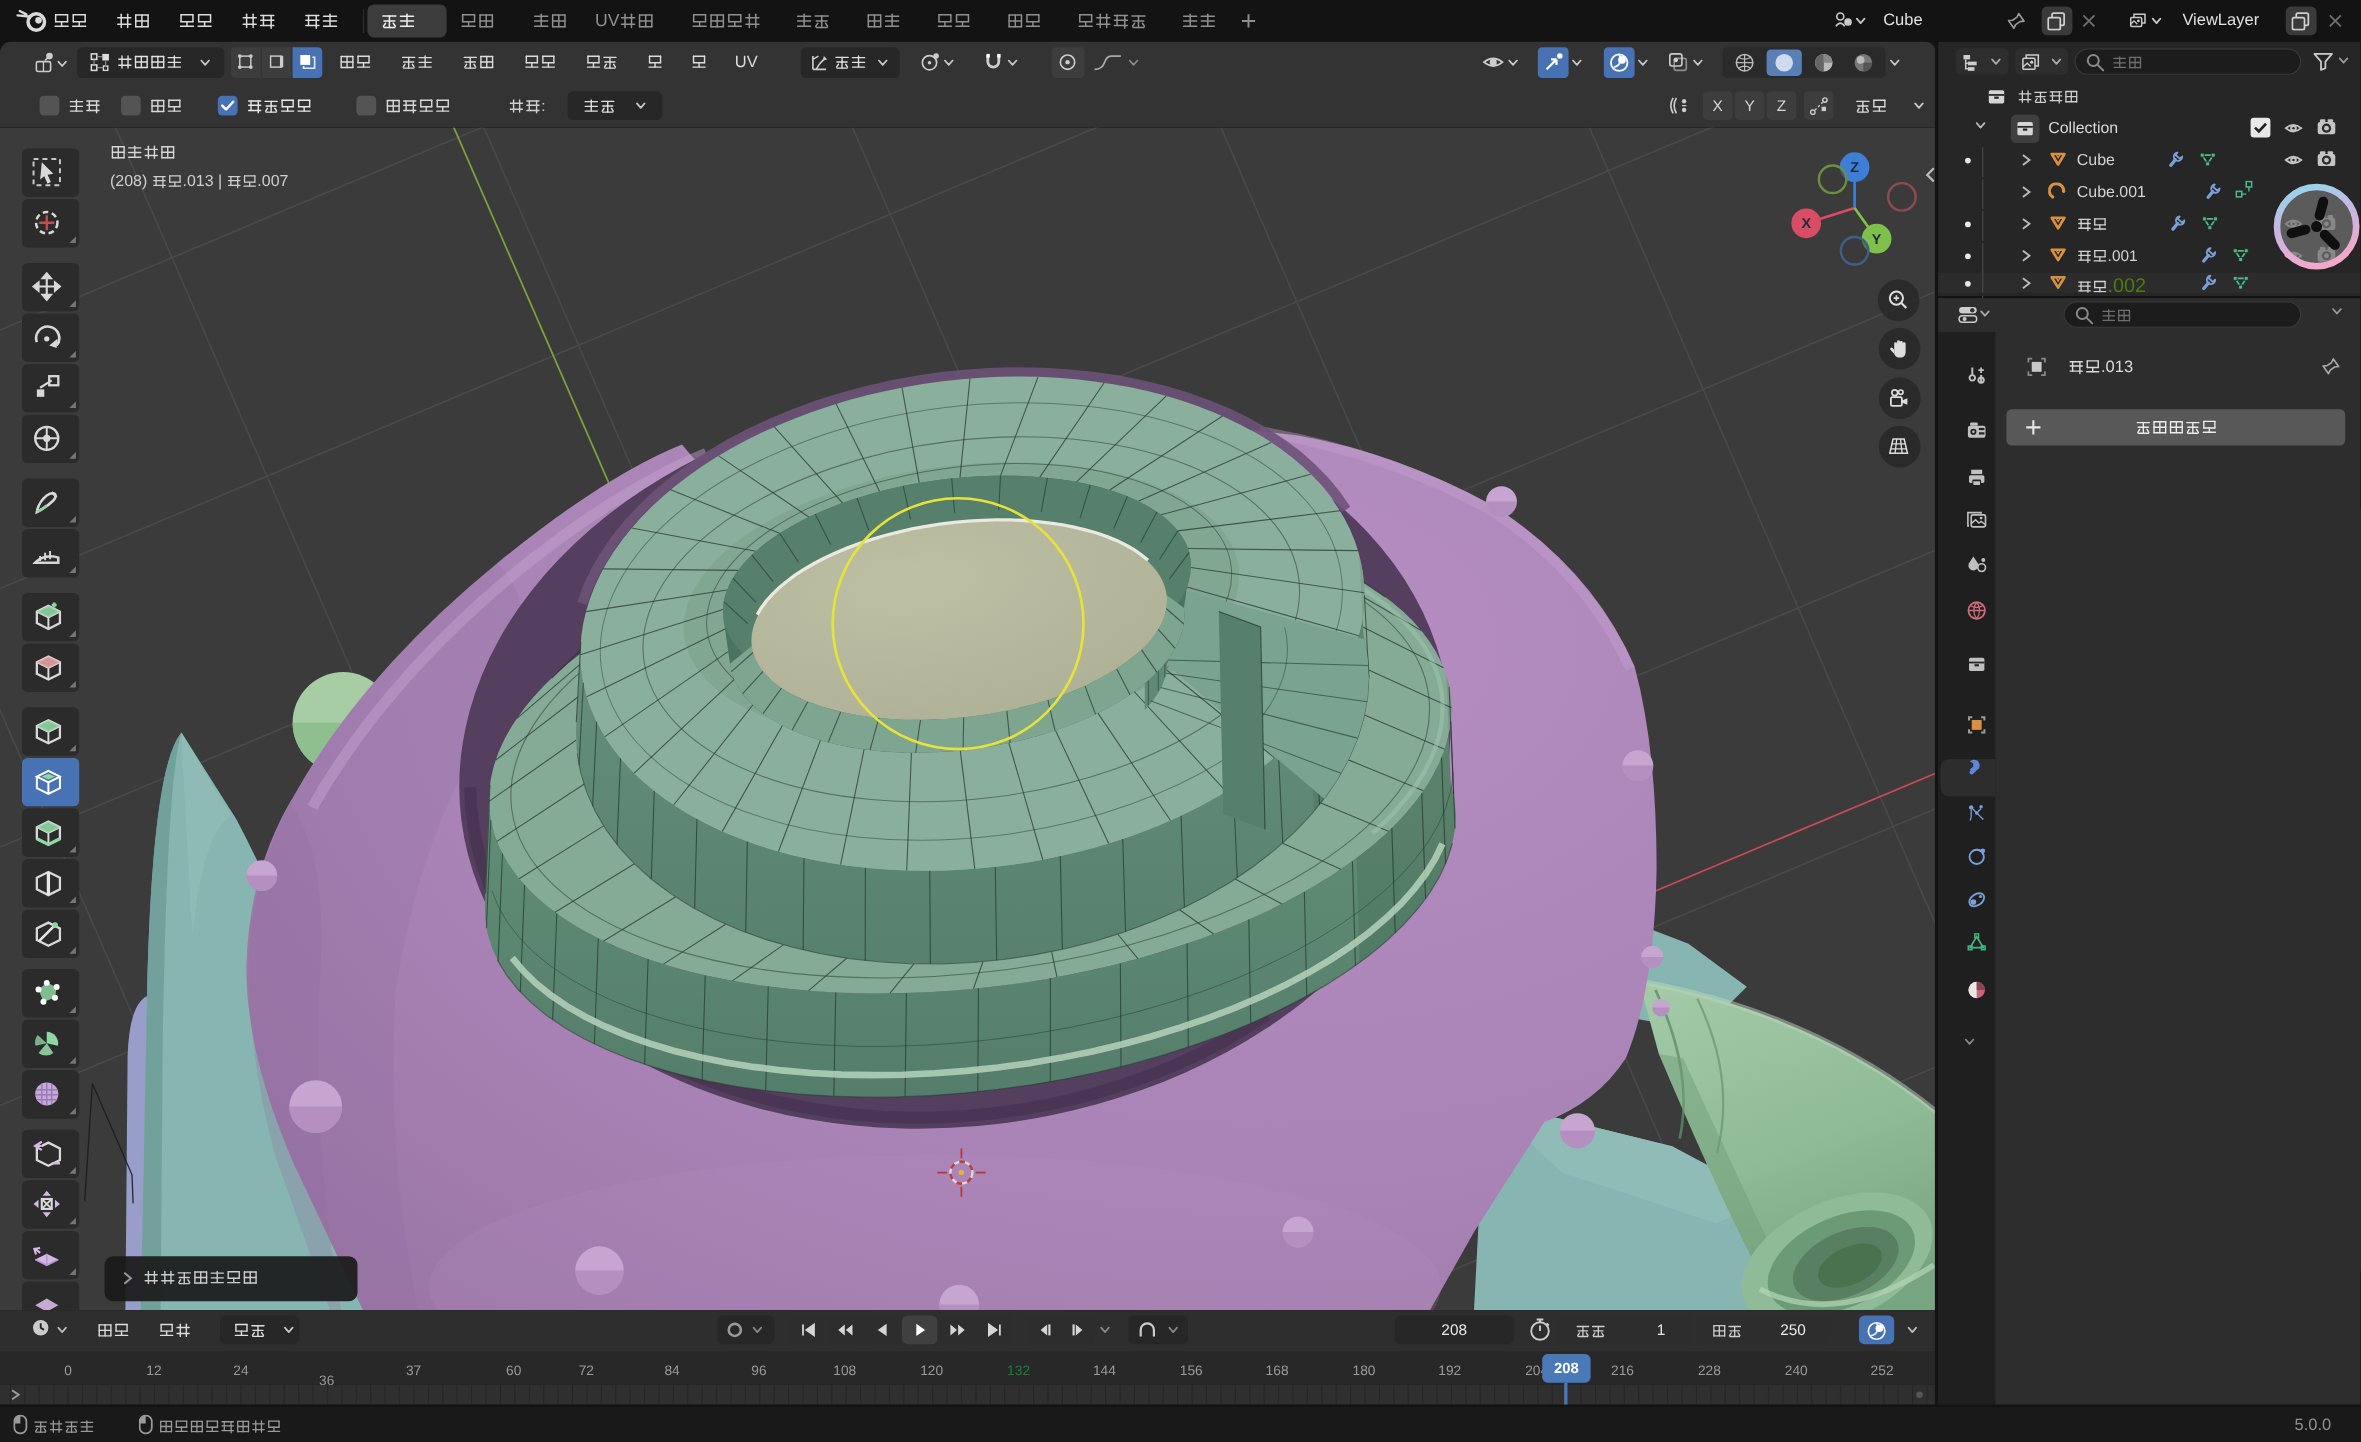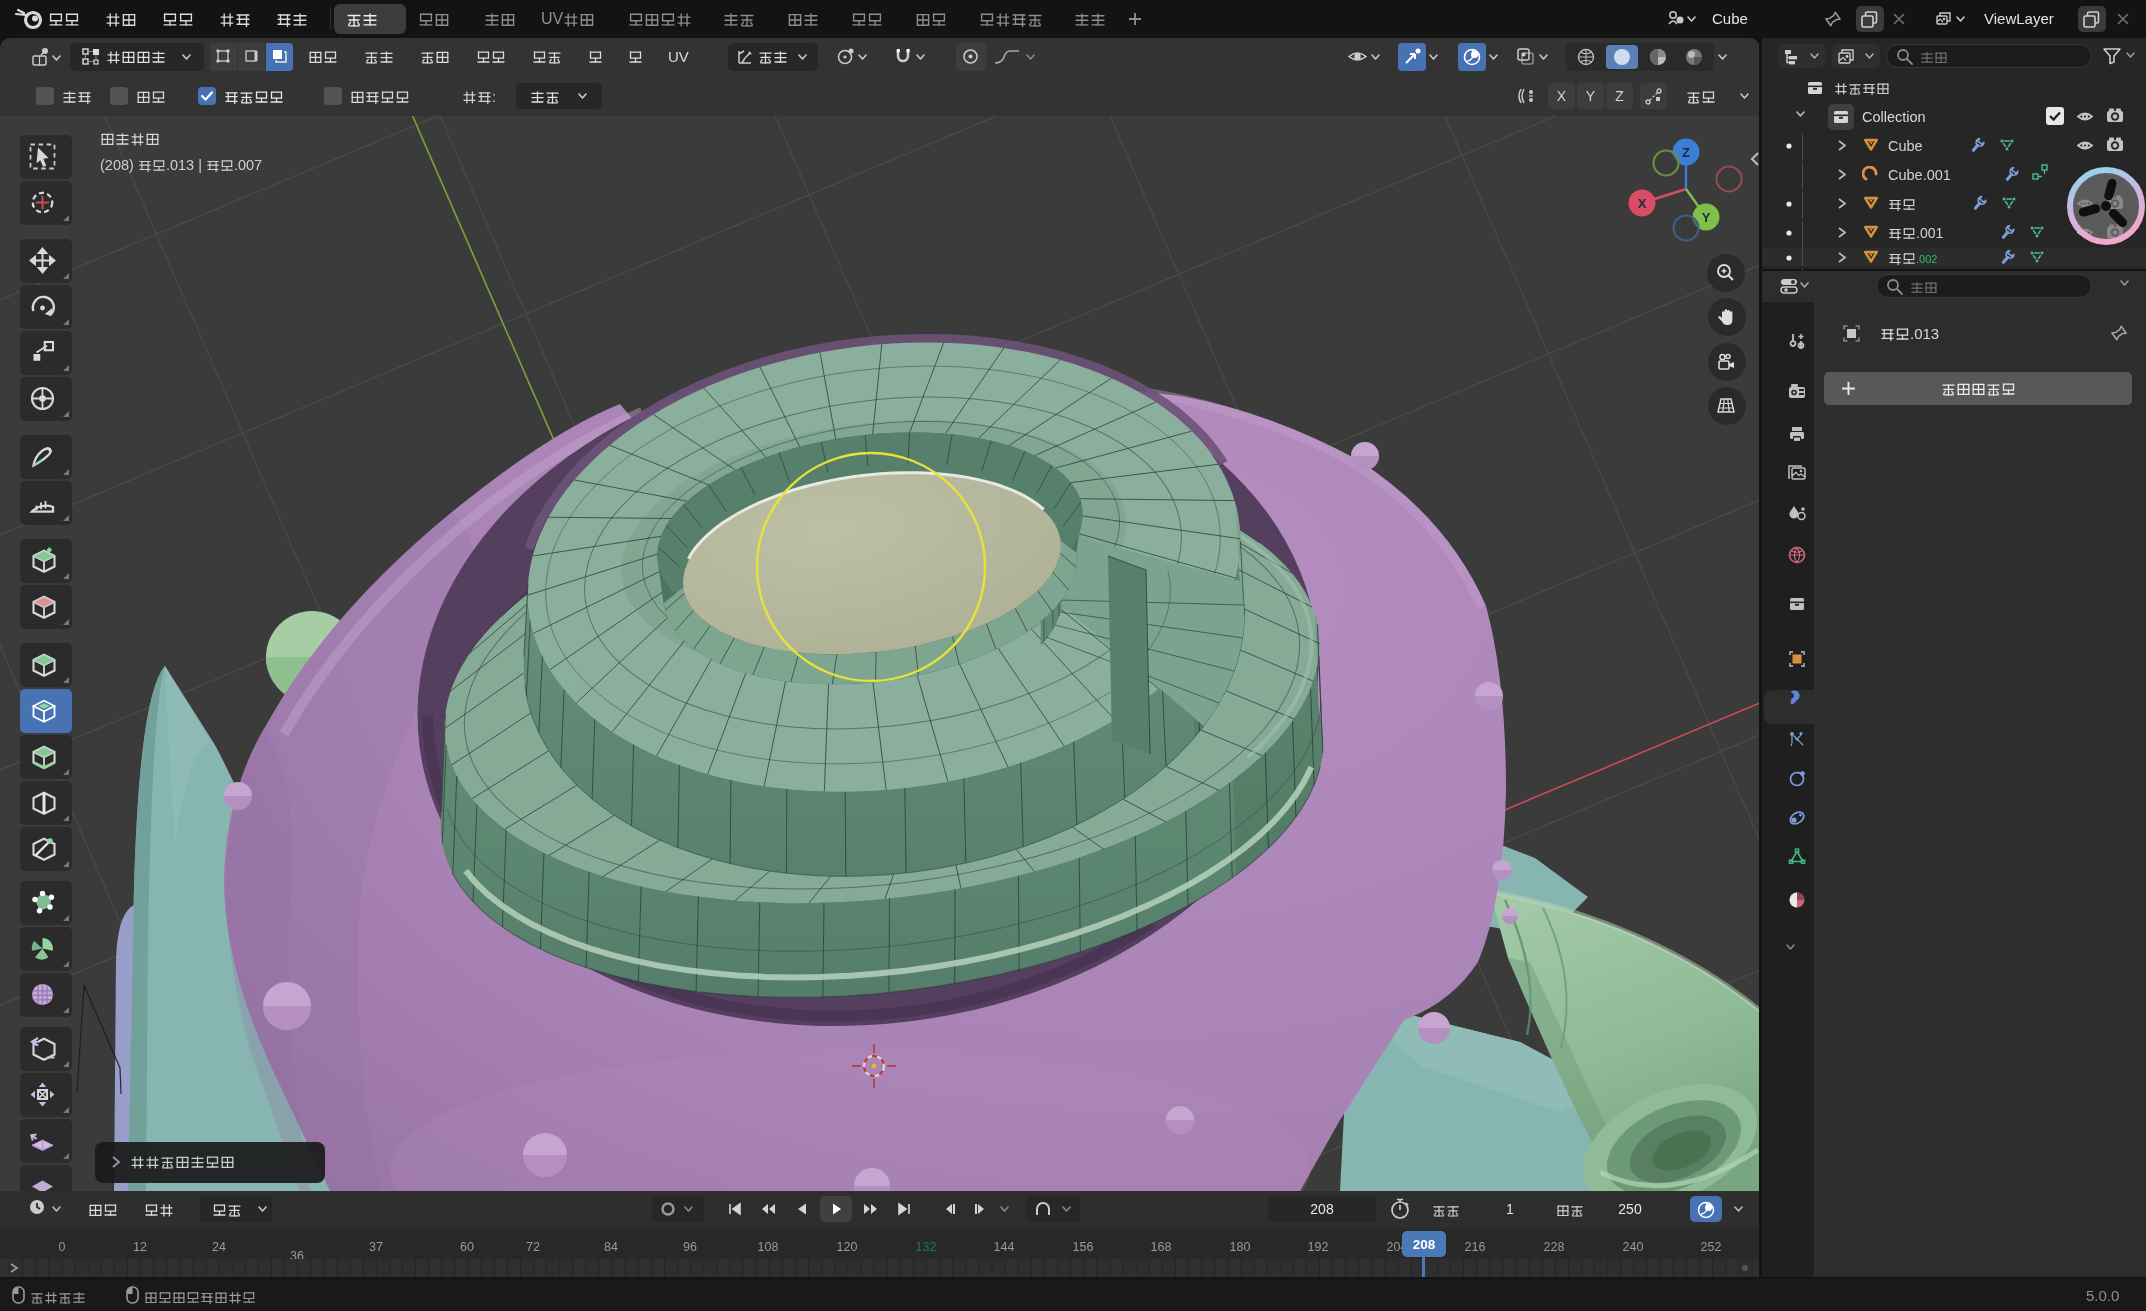--- a/index.html
+++ b/index.html
@@ -2078,21 +2078,21 @@
         <line x1="1.8" y1="11.5" x2="12.2" y2="11.5" stroke="#d3d3d3" stroke-width="1.19" stroke-linecap="round"></line>
         <line x1="3.9" y1="3.5" x2="3.9" y2="11.5" stroke="#d3d3d3" stroke-width="1.19" stroke-linecap="round"></line>
         <line x1="10.1" y1="3.5" x2="10.1" y2="13.6" stroke="#d3d3d3" stroke-width="1.19" stroke-linecap="round"></line>
       </svg><svg class="hz" width="14" height="16" viewBox="0 0 14 16" style="vertical-align:middle">
         <line x1="2.3" y1="2.9" x2="11.7" y2="2.9" stroke="#d3d3d3" stroke-width="1.19" stroke-linecap="round"></line>
         <line x1="2.3" y1="2.9" x2="2.3" y2="8.5" stroke="#d3d3d3" stroke-width="1.19" stroke-linecap="round"></line>
         <line x1="11.7" y1="2.9" x2="11.7" y2="8.5" stroke="#d3d3d3" stroke-width="1.19" stroke-linecap="round"></line>
         <line x1="2.3" y1="8.5" x2="11.7" y2="8.5" stroke="#d3d3d3" stroke-width="1.19" stroke-linecap="round"></line>
         <line x1="1.8" y1="12.2" x2="12.2" y2="12.2" stroke="#d3d3d3" stroke-width="1.19" stroke-linecap="round"></line>
         <line x1="7.0" y1="8.5" x2="7.0" y2="12.2" stroke="#d3d3d3" stroke-width="1.19" stroke-linecap="round"></line>
-      </svg><span style="font-size:11px;color:#22c55e">.002</span></div>
+      </svg><span style="font-size:18px;color:#4d7c0f">.002</span></div>
     <svg style="position:absolute;left:1998px;top:249px;" width="18" height="17" viewBox="0 0 18 17">
       <g transform="rotate(40 9 9)">
         <path d="M6.2,1.8 A3.8,3.8 0 1 0 11.8,1.8 L11.8,4.6 L6.2,4.6 Z" fill="none" stroke="#7a9fd6" stroke-width="1.7" stroke-linejoin="round"></path>
         <line x1="9" y1="8" x2="9" y2="14.6" stroke="#7a9fd6" stroke-width="3" stroke-linecap="round"></line>
       </g>
     </svg>
     <svg style="position:absolute;left:2028px;top:248px;" width="18" height="17" viewBox="0 0 18 17">
       <path d="M4,5 L14,5 L9,13 Z" fill="none" stroke="#4bbd8c" stroke-width="1.6" stroke-linejoin="round"></path>
       <rect x="2.2" y="3.2" width="3.6" height="3.6" fill="#4bbd8c" stroke="#262626" stroke-width="0.8"></rect>
       <rect x="12.2" y="3.2" width="3.6" height="3.6" fill="#4bbd8c" stroke="#262626" stroke-width="0.8"></rect>

